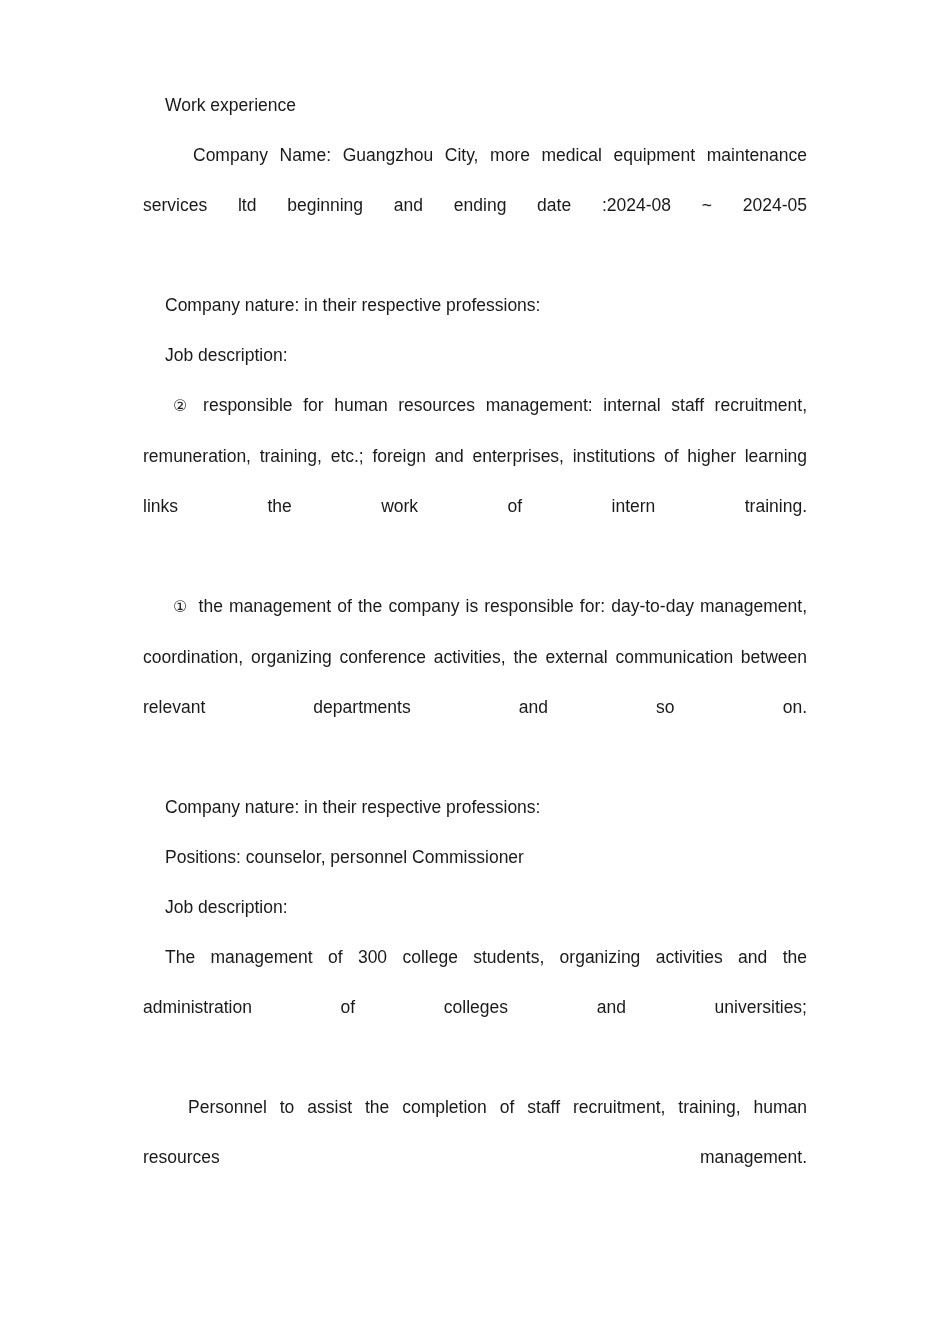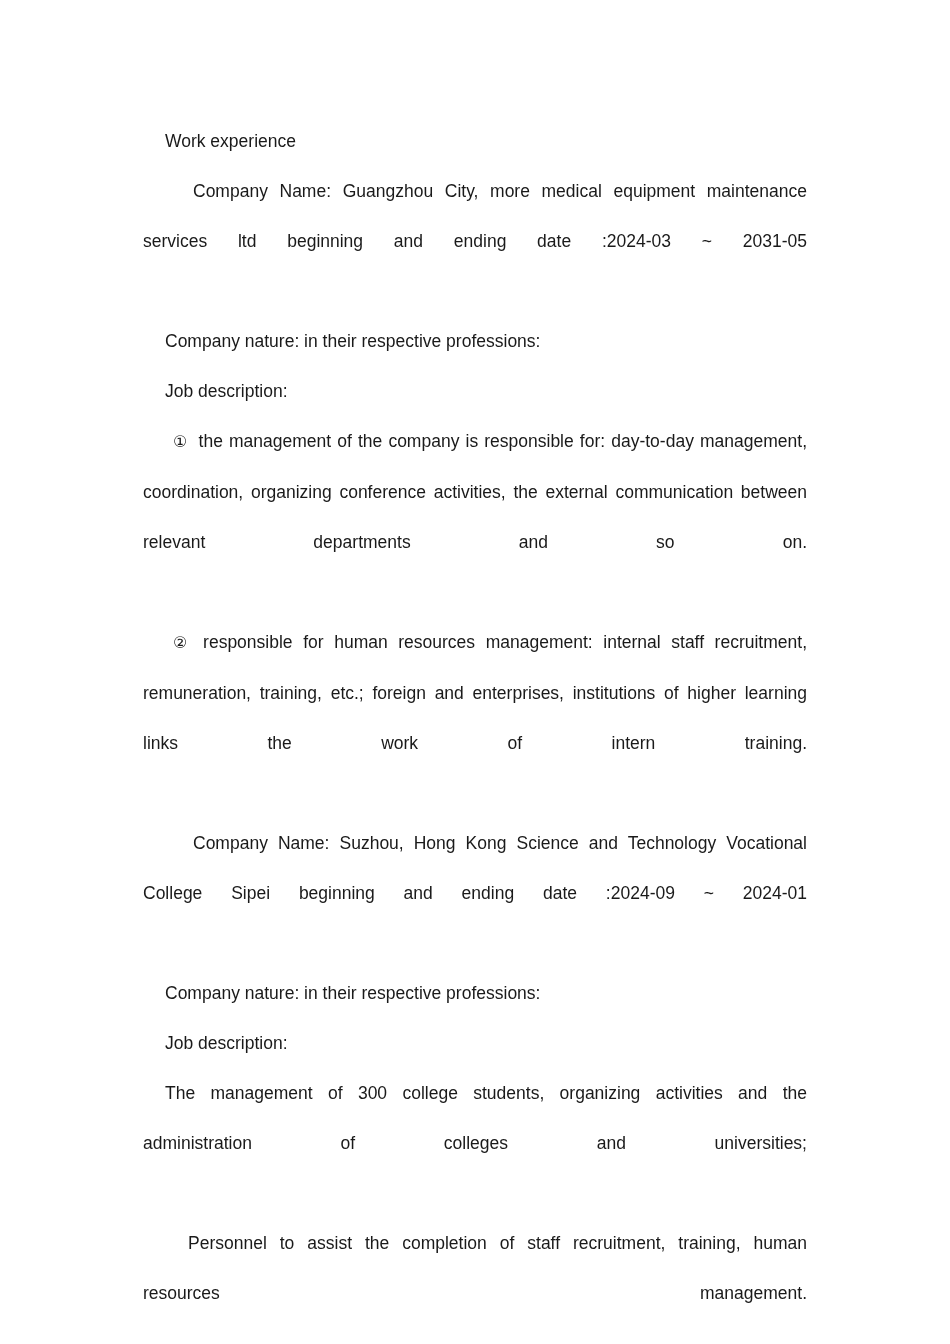--- a/index.html
+++ b/index.html
@@ -9,21 +9,21 @@
     background: #ffffff;
   }
 
   .page {
     position: relative;
     width: 912px;
     height: 1344px;
     background: #ffffff;
     overflow: hidden;
     box-sizing: border-box;
-    padding: 116px 143px 0 143px;
+    padding: 80px 143px 0 143px;
     font-family: "Liberation Sans", sans-serif;
   }
 
   .doc-body {
     width: 664px;          
     color: #1a1a1a;
     font-size: 17.5px;
     line-height: 50px;
     text-align: justify;
     text-justify: inter-word;
@@ -66,35 +66,35 @@
   }
 </style>
 </head>
 <body>
 
 <div class="page">
   <div class="doc-body">
 
     <p class="para flush ind-sm">Work experience</p>
 
-    <p class="para ind-xl">Company Name: Guangzhou City, more medical equipment maintenance services ltd beginning and ending date :2024-03 ~ 2031-05</p>
+    <p class="para ind-xl">Company Name: Guangzhou City, more medical equipment maintenance services ltd beginning and ending date :2024-08 ~ 2024-05</p>
 
     <p class="para flush ind-sm">Company nature: in their respective professions:</p>
 
 
     <p class="para flush ind-sm">Job description:</p>
 
+    <p class="para ind-num"><span class="circled">②</span><span class="gap"></span><span>responsible for human resources management: internal staff recruitment, remuneration, training, etc.; foreign and enterprises, institutions of higher learning links the work of intern training.</span></p>
+
     <p class="para ind-num"><span class="circled">①</span><span class="gap"></span><span>the management of the company is responsible for: day-to-day management, coordination, organizing conference activities, the external communication between relevant departments and so on.</span></p>
 
-    <p class="para ind-num"><span class="circled">②</span><span class="gap"></span><span>responsible for human resources management: internal staff recruitment, remuneration, training, etc.; foreign and enterprises, institutions of higher learning links the work of intern training.</span></p>
-
-    <p class="para ind-xl">Company Name: Suzhou, Hong Kong Science and Technology Vocational College Sipei beginning and ending date :2024-09 ~ 2024-01</p>
 
     <p class="para flush ind-sm">Company nature: in their respective professions:</p>
 
+    <p class="para flush ind-sm">Positions: counselor, personnel Commissioner</p>
 
     <p class="para flush ind-sm">Job description:</p>
 
     <p class="para ind-sm">The management of 300 college students, organizing activities and the administration of colleges and universities;</p>
 
     <p class="para ind-lg">Personnel to assist the completion of staff recruitment, training, human resources management.</p>
 
   </div>
 </div>
 

